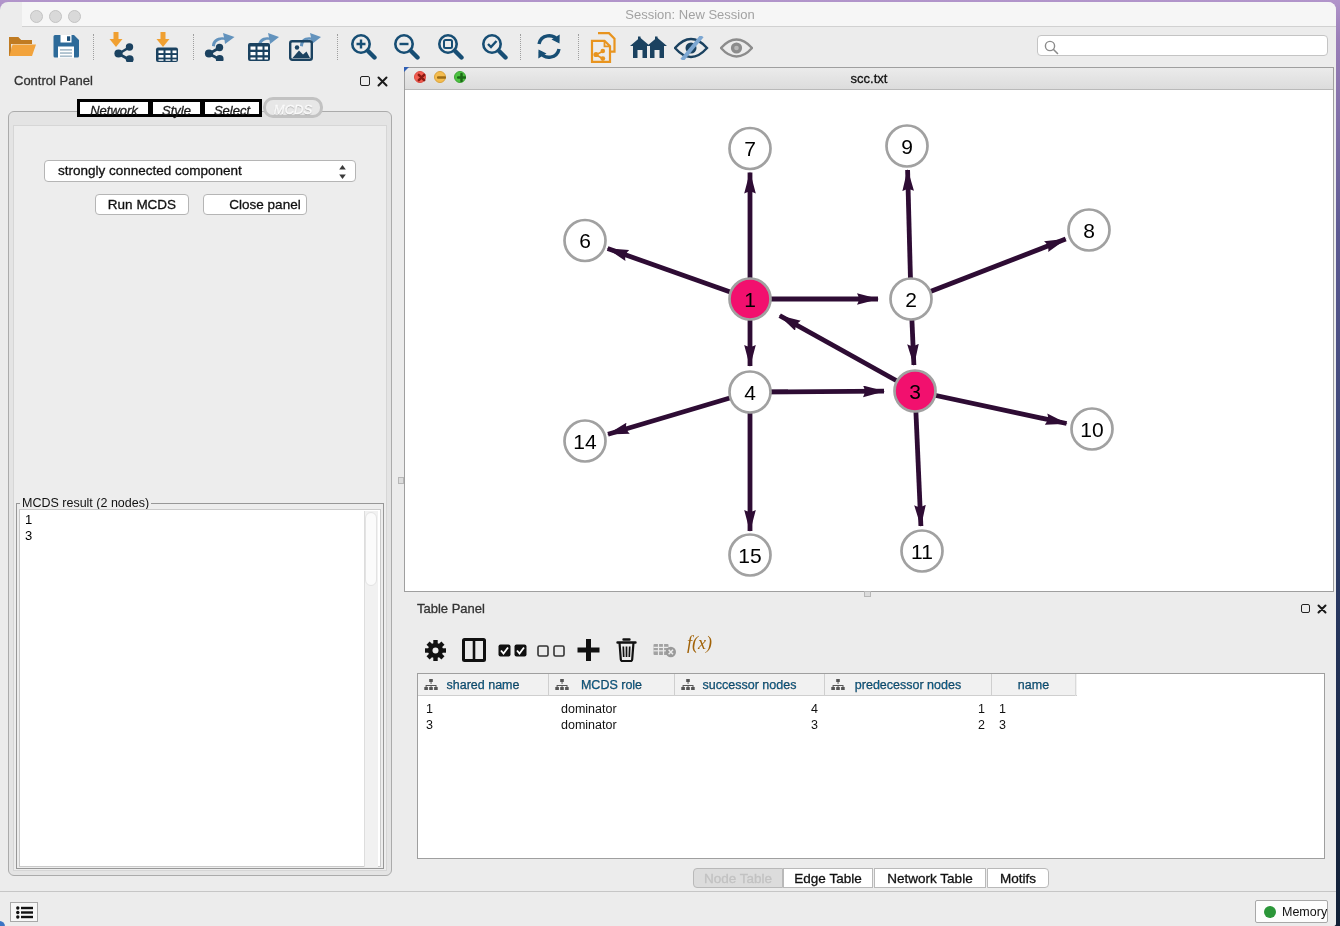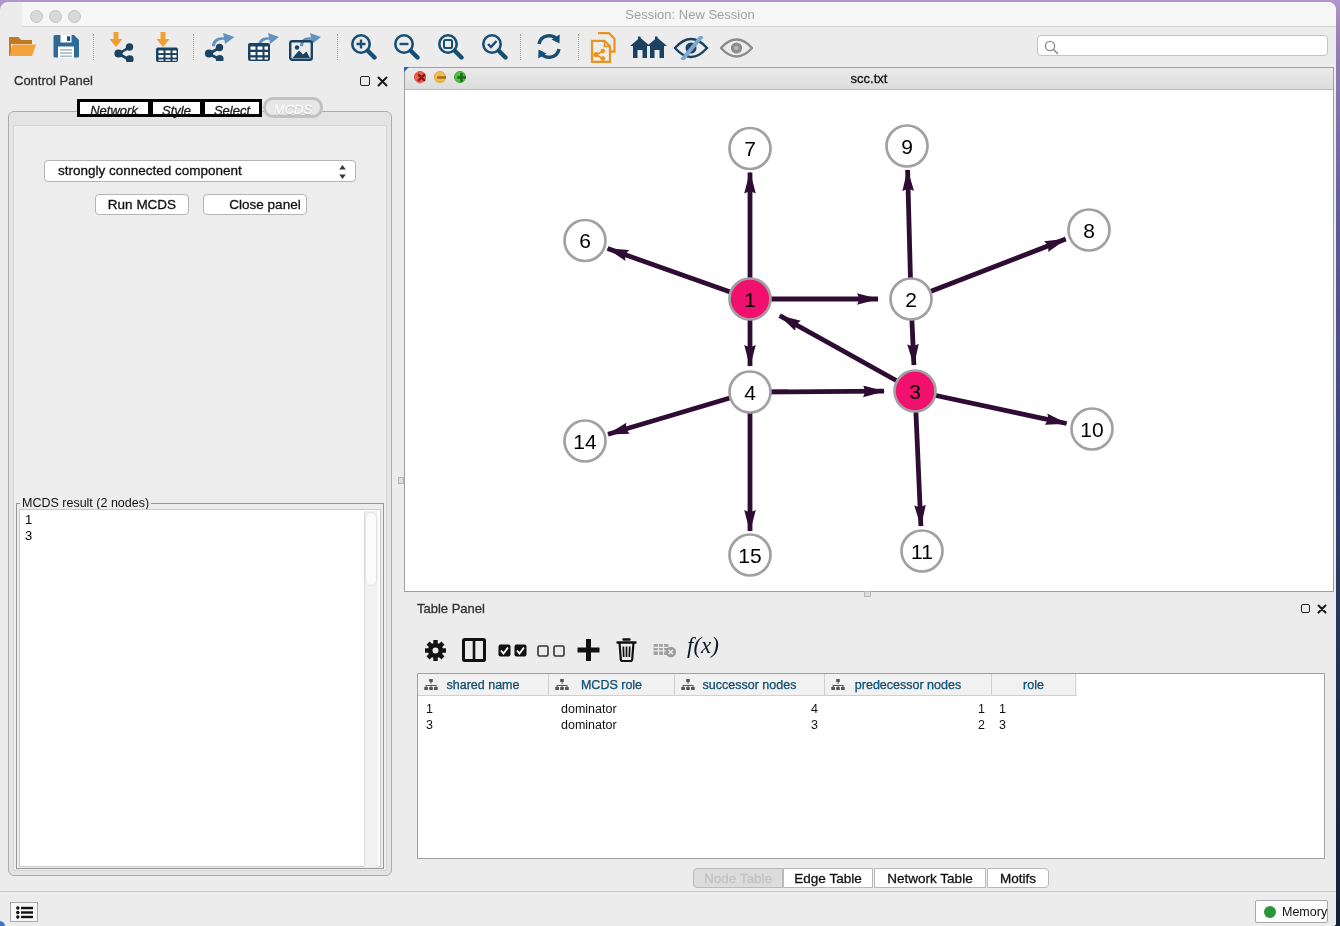--- a/index.html
+++ b/index.html
@@ -355,30 +355,30 @@
       <rect x="0.5" y="1" width="15" height="11" rx="1" fill="#a2a2a2"></rect>
       <g stroke="#ececec" stroke-width="1.2">
         <line x1="0.5" y1="4.4" x2="15.5" y2="4.4"></line>
           <line x1="0.5" y1="7.8" x2="15.5" y2="7.8"></line>
         <line x1="5.5" y1="1" x2="5.5" y2="12"></line>
           <line x1="10.5" y1="1" x2="10.5" y2="12"></line>
       </g>
       <circle cx="17.8" cy="9" r="5.2" fill="#9a9a9a"></circle>
       <path d="M15.6,6.8 l4.4,4.4 M20,6.8 l-4.4,4.4" stroke="#ececec" stroke-width="1.5"></path>
     </svg>
-    <div style="position:absolute;left:270px;top:6px;font-family:'Liberation Serif',serif;font-style:italic;font-size:23px;color:#0f172a;">f(x)</div>
+    <div style="position:absolute;left:270px;top:6px;font-family:'Liberation Serif',serif;font-style:italic;font-size:18px;color:#a16207;">f(x)</div>
   </div>
 
   <div class="tbl">
     <div class="tbl-headrow"></div>
     <div class="th" style="left:0;width:131px;">shared name</div>
     <div class="th" style="left:131px;width:126px;">MCDS role</div>
     <div class="th" style="left:257px;width:150px;">successor nodes</div>
     <div class="th" style="left:407px;width:167px;">predecessor nodes</div>
-    <div class="th" style="left:574px;width:84px;border-right-color:#dadada;">role</div>
+    <div class="th" style="left:574px;width:84px;border-right-color:#dadada;">name</div>
     <svg class="sorti" style="position:absolute;left:6px;top:5px;" width="14" height="12" viewBox="0 0 14 12">
         <g fill="#555">
           <rect x="5.2" y="0" width="3.6" height="3"></rect>
           <rect x="0.3" y="8" width="3.6" height="3"></rect>
           <rect x="5.2" y="8" width="3.6" height="3"></rect>
           <rect x="10.1" y="8" width="3.6" height="3"></rect>
           <path d="M6.6,3 h0.9 v2 h-0.9 z M1.6,6 h10.9 v1 h-10.9 z M1.6,6 h1 v2 h-1 z M6.6,6 h0.9 v2 h-0.9 z M11.5,6 h1 v2 h-1 z"></path>
         </g>
       </svg>
     <svg class="sorti" style="position:absolute;left:137px;top:5px;" width="14" height="12" viewBox="0 0 14 12">

